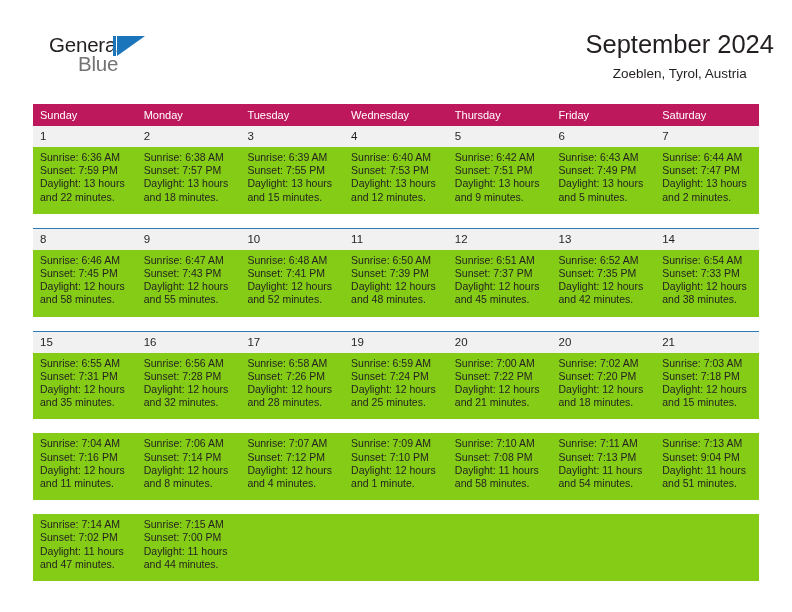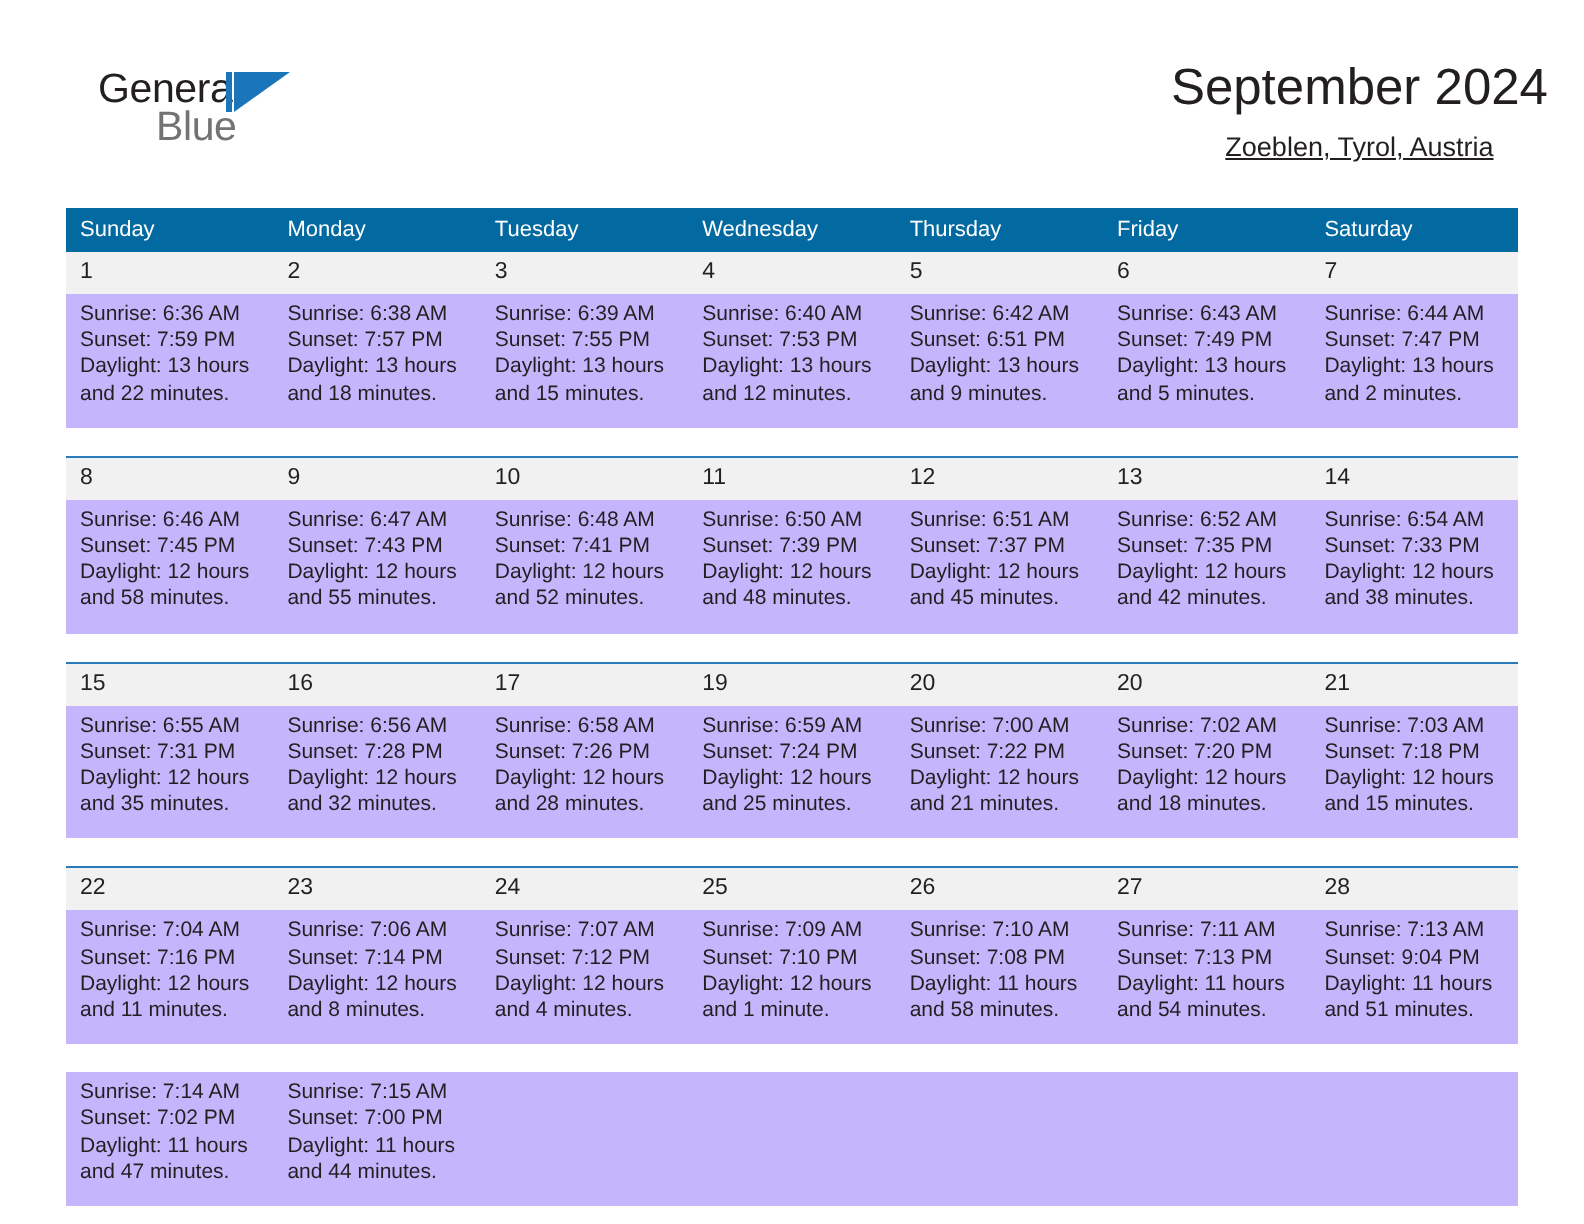--- a/index.html
+++ b/index.html
@@ -90,34 +90,33 @@
     font-weight: normal;
     margin: 0;
   }
   .cal-subtitle {
     font-size: 13.5px;
     color: #231f20;
     line-height: 20px;
     white-space: nowrap;
     margin: 4px 0 0 0;
     font-weight: normal;
-    text-decoration: underline;
   }
 
   
   .calendar {
     position: absolute;
     left: 33px;
     top: 104px;
     width: 726px;
     border-collapse: collapse;
     table-layout: fixed;
   }
   .calendar th {
-    background: #0369a1;
+    background: #be185d;
     color: #ffffff;
     font-size: 11px;
     font-weight: normal;
     text-align: left;
     padding: 5px 0 5px 7px;
     height: 12px;
     line-height: 12px;
     vertical-align: middle;
   }
   .calendar td {
@@ -132,21 +131,21 @@
     color: #231f20;
     padding: 4px 0 4px 7px;
     line-height: 13px;
     height: 13px;
   }
   .daynum-row.first td {
     border-top: none;
   }
 
   .info-row td {
-    background: #c4b5fd;
+    background: #84cc16;
     font-size: 10.5px;
     color: #231f20;
     padding: 4px 6px 10px 7px;
     line-height: 13.2px;
   }
   .info-row td .line {
     white-space: nowrap;
   }
 
   .spacer-row td {
@@ -230,21 +229,21 @@
           <div class="line">and 15 minutes.</div>
         </td>
         <td>
           <div class="line">Sunrise: 6:40 AM</div>
           <div class="line">Sunset: 7:53 PM</div>
           <div class="line">Daylight: 13 hours</div>
           <div class="line">and 12 minutes.</div>
         </td>
         <td>
           <div class="line">Sunrise: 6:42 AM</div>
-          <div class="line">Sunset: 6:51 PM</div>
+          <div class="line">Sunset: 7:51 PM</div>
           <div class="line">Daylight: 13 hours</div>
           <div class="line">and 9 minutes.</div>
         </td>
         <td>
           <div class="line">Sunrise: 6:43 AM</div>
           <div class="line">Sunset: 7:49 PM</div>
           <div class="line">Daylight: 13 hours</div>
           <div class="line">and 5 minutes.</div>
         </td>
         <td>
@@ -365,29 +364,20 @@
           <div class="line">Sunrise: 7:03 AM</div>
           <div class="line">Sunset: 7:18 PM</div>
           <div class="line">Daylight: 12 hours</div>
           <div class="line">and 15 minutes.</div>
         </td>
       </tr>
       <tr class="spacer-row">
         <td colspan="7"></td>
       </tr>
 
-      <tr class="daynum-row">
-        <td>22</td>
-        <td>23</td>
-        <td>24</td>
-        <td>25</td>
-        <td>26</td>
-        <td>27</td>
-        <td>28</td>
-      </tr>
       <tr class="info-row">
         <td>
           <div class="line">Sunrise: 7:04 AM</div>
           <div class="line">Sunset: 7:16 PM</div>
           <div class="line">Daylight: 12 hours</div>
           <div class="line">and 11 minutes.</div>
         </td>
         <td>
           <div class="line">Sunrise: 7:06 AM</div>
           <div class="line">Sunset: 7:14 PM</div>

